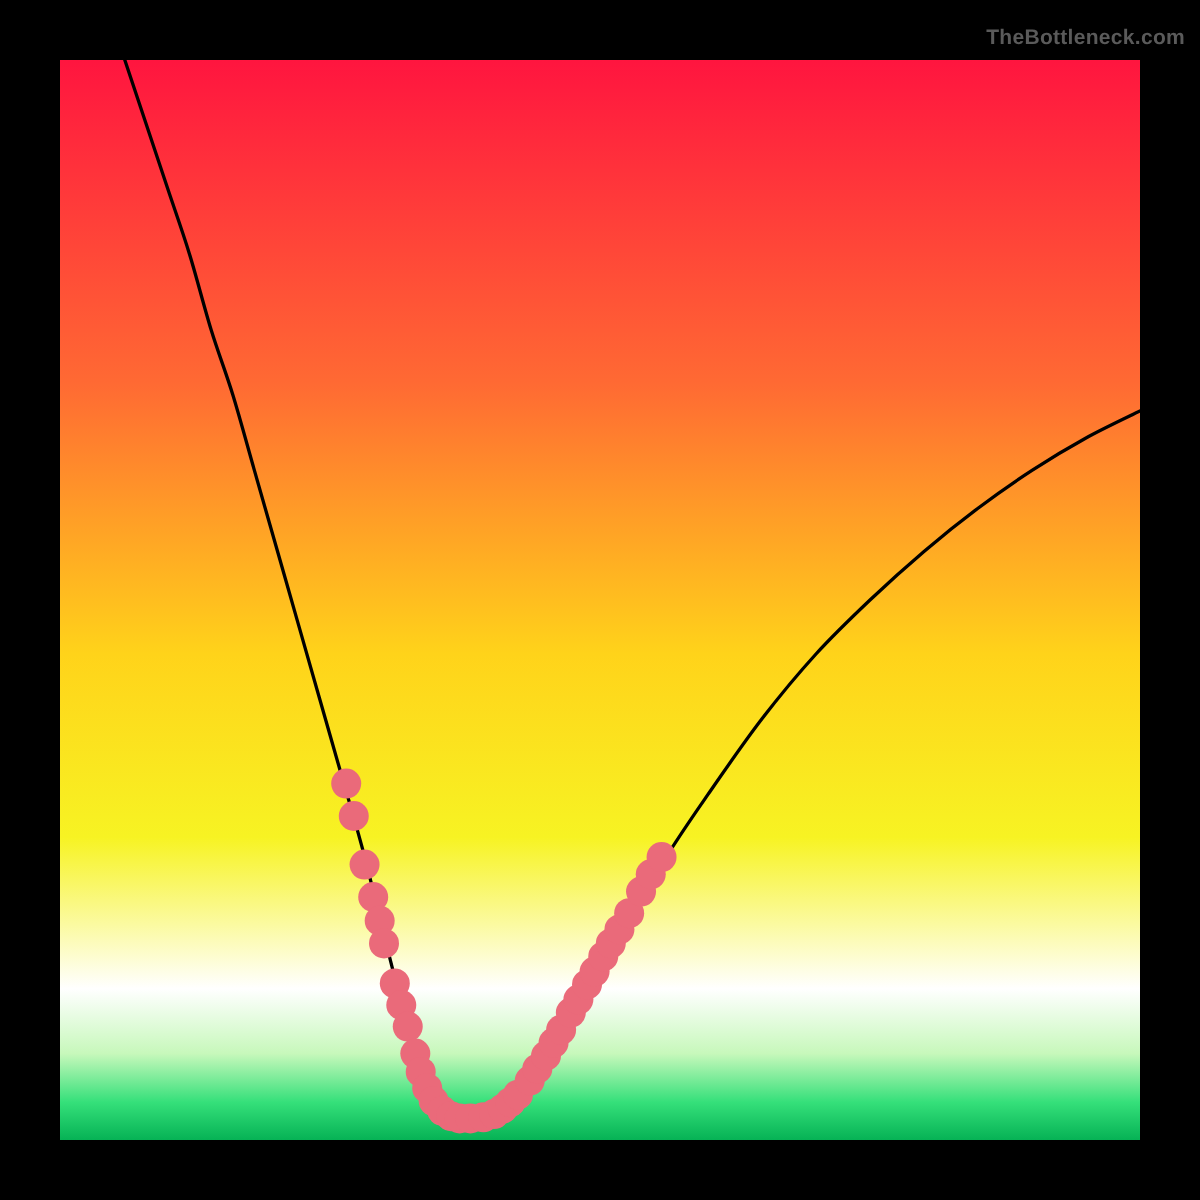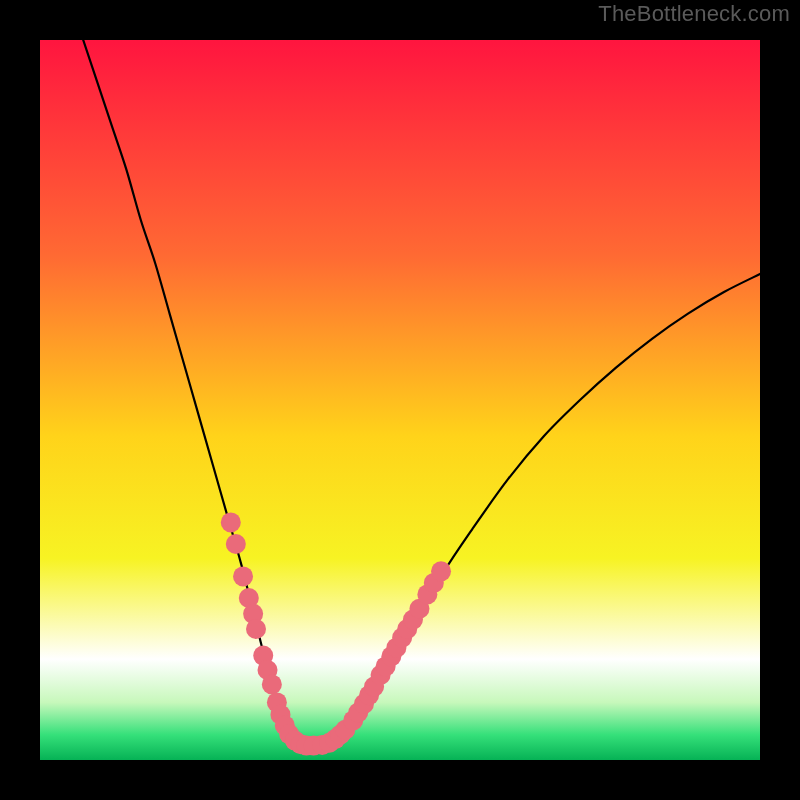--- a/index.html
+++ b/index.html
@@ -12,25 +12,25 @@
     font-family: Arial, Helvetica, sans-serif;
   }
   .frame {
     width: 800px;
     height: 800px;
     background: #000;
     position: relative;
   }
   .watermark {
     position: absolute;
-    top: 1px;
+    top: 16px;
     right: 10px;
     color: #5a5a5a;
-    font-size: 22px;
-    font-weight: 400;
+    font-size: 14px;
+    font-weight: 700;
     z-index: 10;
     letter-spacing: 0.2px;
   }
   .plot-wrap {
     position: absolute;
     left: 40px;
     top: 40px;
     width: 720px;
     height: 720px;
   }

